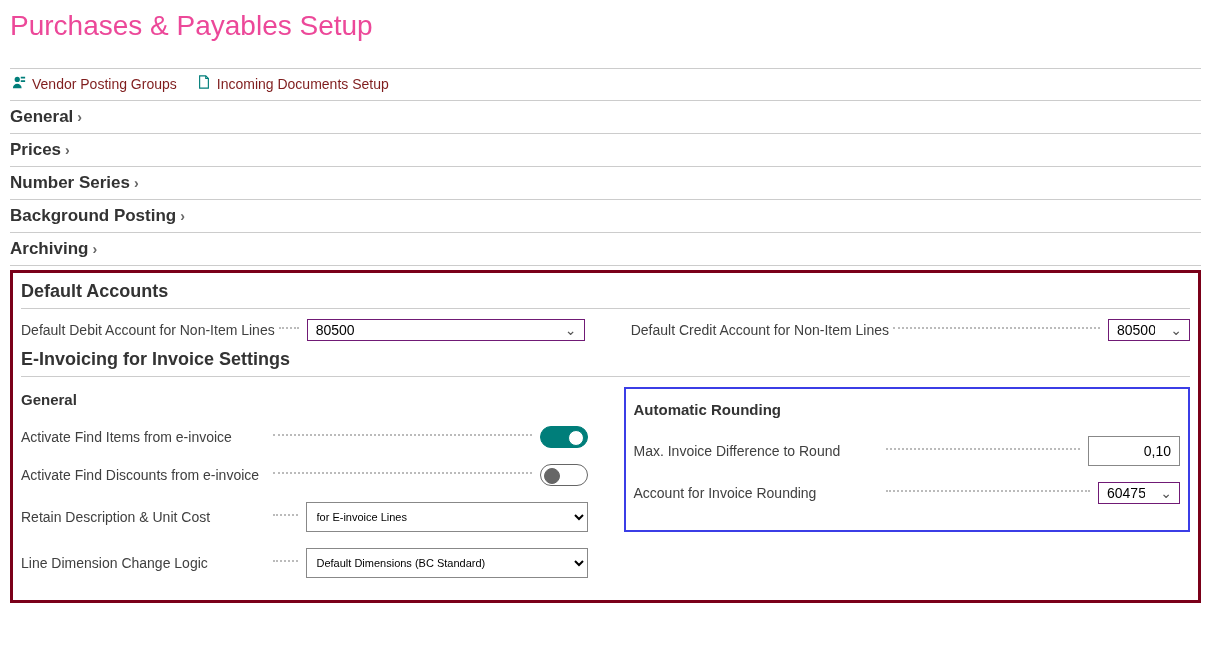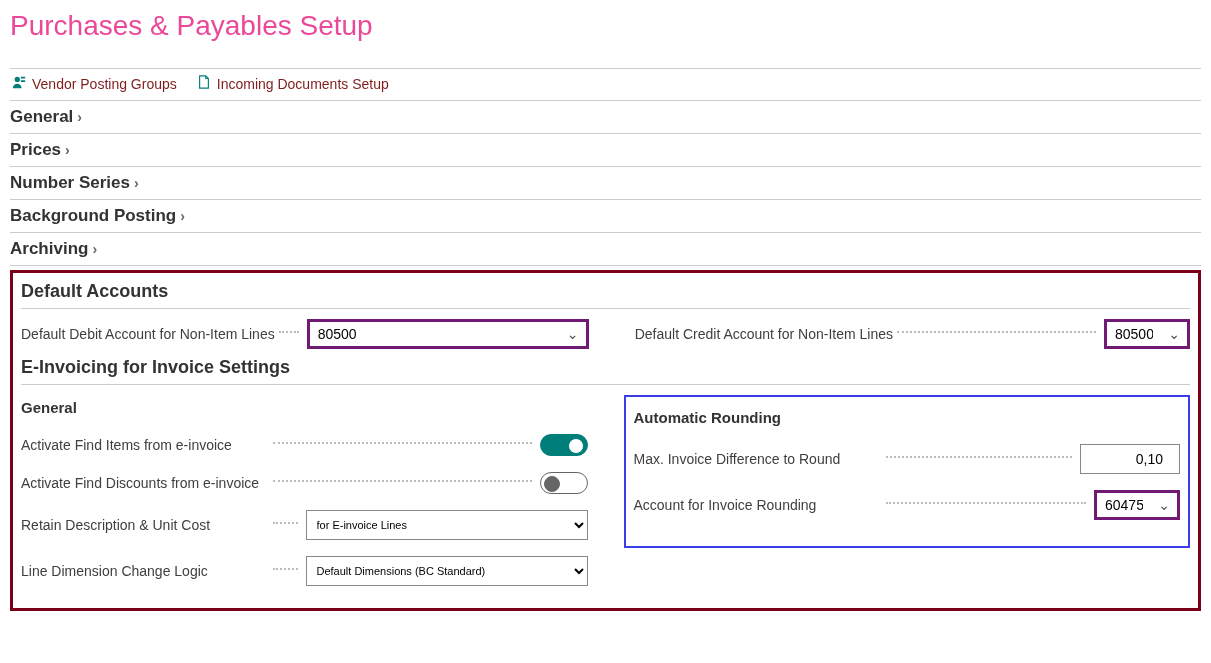--- a/index.html
+++ b/index.html
@@ -81,22 +81,22 @@
   .dots {
     flex: 1;
     border-bottom: 2px dotted #bbb;
     margin: 0 8px 4px 4px;
     height: 1px;
     min-width: 20px;
   }
   .lookup {
     display: flex;
     align-items: center;
-    border: 3px solid #701a75;
-    height: 30px;
+    border: 1px solid #701a75;
+    height: 22px;
     background: #fff;
   }
   .lookup input {
     border: none;
     outline: none;
     padding: 0 8px;
     font-size: 14px;
     height: 28px;
     background: transparent;
   }
@@ -105,23 +105,23 @@
     text-align: center;
     color: #555;
     cursor: pointer;
     border-left: 0;
   }
   .lookup-wide input { width: 250px; }
   .lookup-sm input { width: 54px; }
   .num-input {
     border: 1px solid #888;
     height: 30px;
-    width: 100px;
+    width: 92px;
     text-align: right;
-    padding: 0 16px;
+    padding: 0 8px;
     font-size: 14px;
   }
   select.sel {
     border: 1px solid #888;
     height: 30px;
     font-size: 11px;
     padding: 0 6px;
     background: #fff;
   }
   .sel-wide { width: 282px; }

